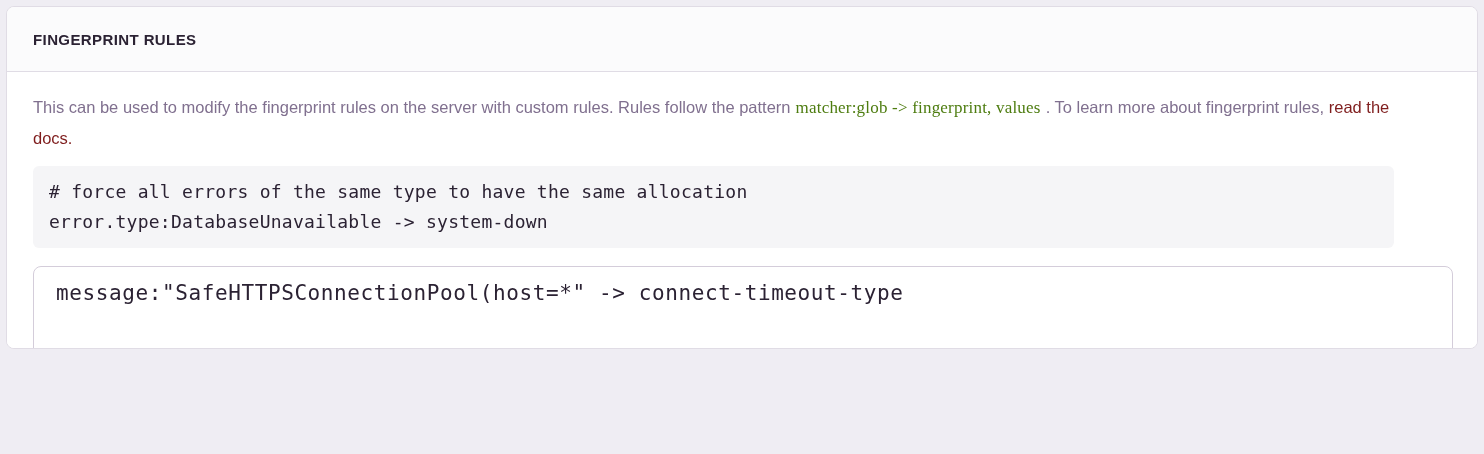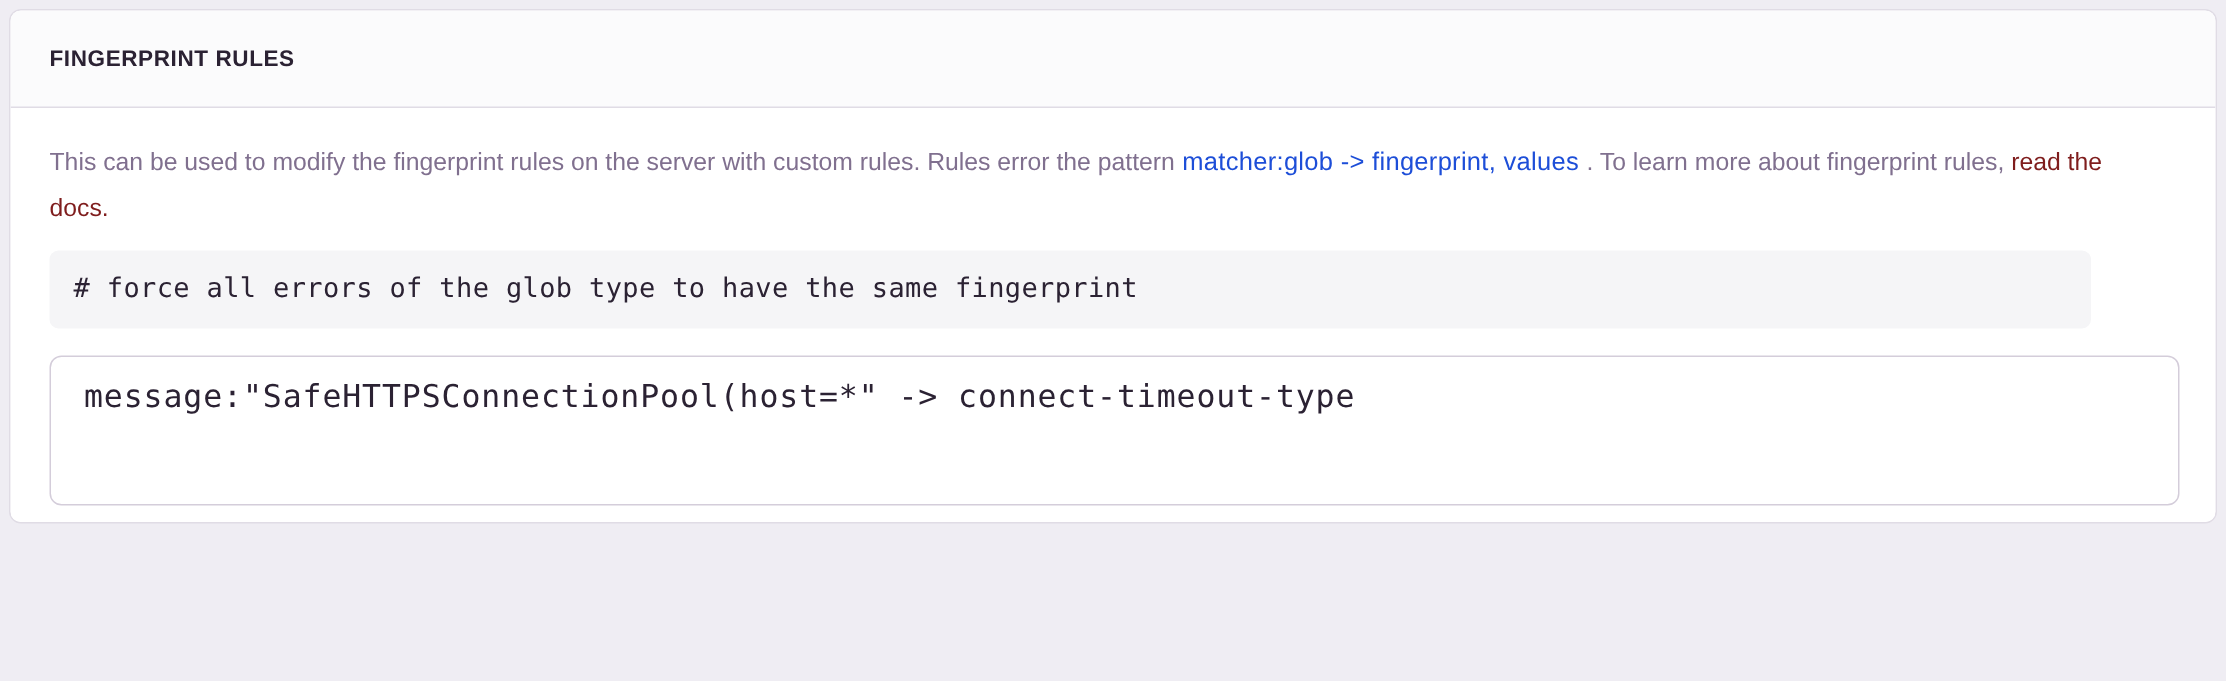--- a/index.html
+++ b/index.html
@@ -37,24 +37,24 @@
     padding: 20px 26px 23px 26px;
     background: #ffffff;
   }
   .description {
     color: #80708f;
     font-size: 16.5px;
     line-height: 31px;
     max-width: 1370px;
   }
   .inline-code {
-    font-family: Liberation Sans, sans-serif;
+    font-family: Liberation Serif, serif;
     font-size: 17px;
     letter-spacing: 0.2px;
-    color: #1d4ed8;
+    color: #4d7c0f;
     padding: 0 5px;
   }
   .doc-link {
     color: #7f1d1d;
     text-decoration: none;
     cursor: pointer;
   }
   .example-block {
     margin-top: 12px;
     margin-right: 57px;
@@ -94,22 +94,23 @@
 <body>
 
 <div class="panel">
 
   <div class="panel-header">
     <div class="panel-title">FINGERPRINT RULES</div>
   </div>
 
   <div class="panel-body">
 
-    <p class="description"><span>This can be used to modify the fingerprint rules on the server with custom rules. Rules error the pattern</span><span class="inline-code">matcher:glob -&gt; fingerprint, values</span><span>. To learn more about fingerprint rules, </span><a class="doc-link">read the docs.</a></p>
+    <p class="description"><span>This can be used to modify the fingerprint rules on the server with custom rules. Rules follow the pattern</span><span class="inline-code">matcher:glob -&gt; fingerprint, values</span><span>. To learn more about fingerprint rules, </span><a class="doc-link">read the docs.</a></p>
 
     <div class="example-block">
-      <div class="example-line"># force all errors of the glob type to have the same fingerprint</div>
+      <div class="example-line"># force all errors of the same type to have the same allocation</div>
+      <div class="example-line">error.type:DatabaseUnavailable -&gt; system-down</div>
     </div>
 
     <textarea class="rules-textarea" spellcheck="false" style="">message:"SafeHTTPSConnectionPool(host=*" -&gt; connect-timeout-type</textarea>
 
   </div>
 </div>
 
 </body></html>

